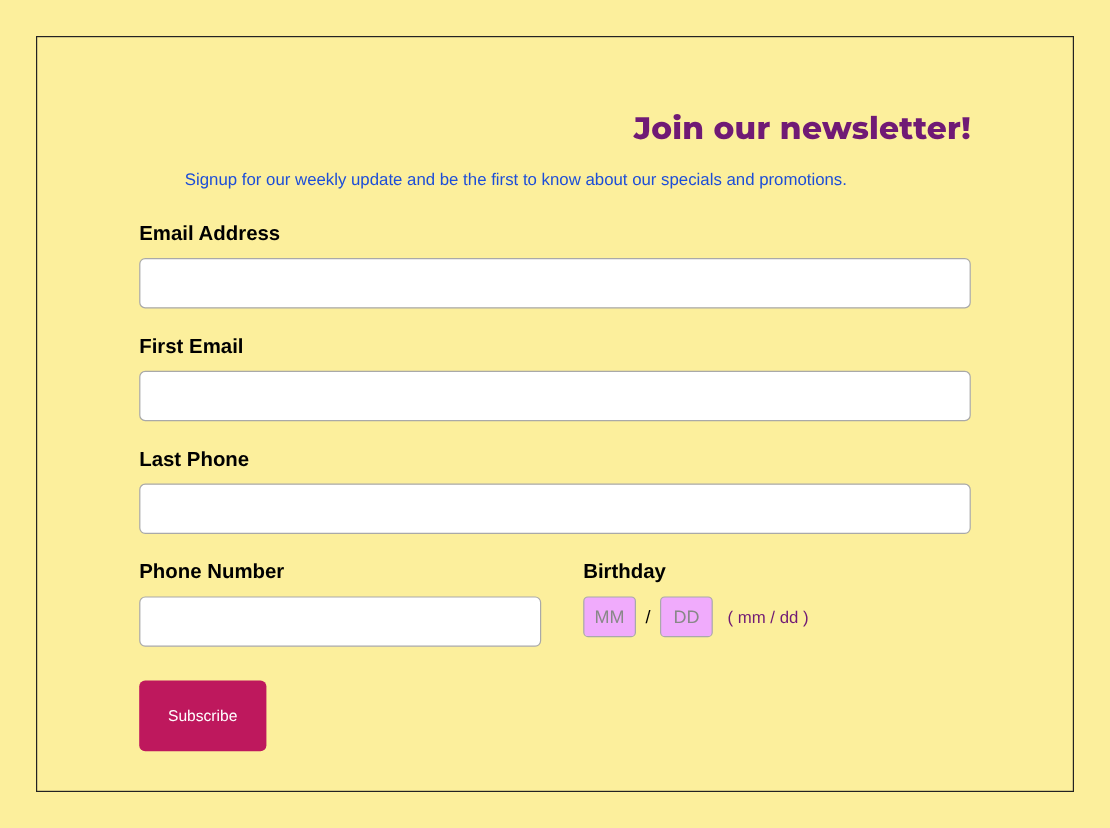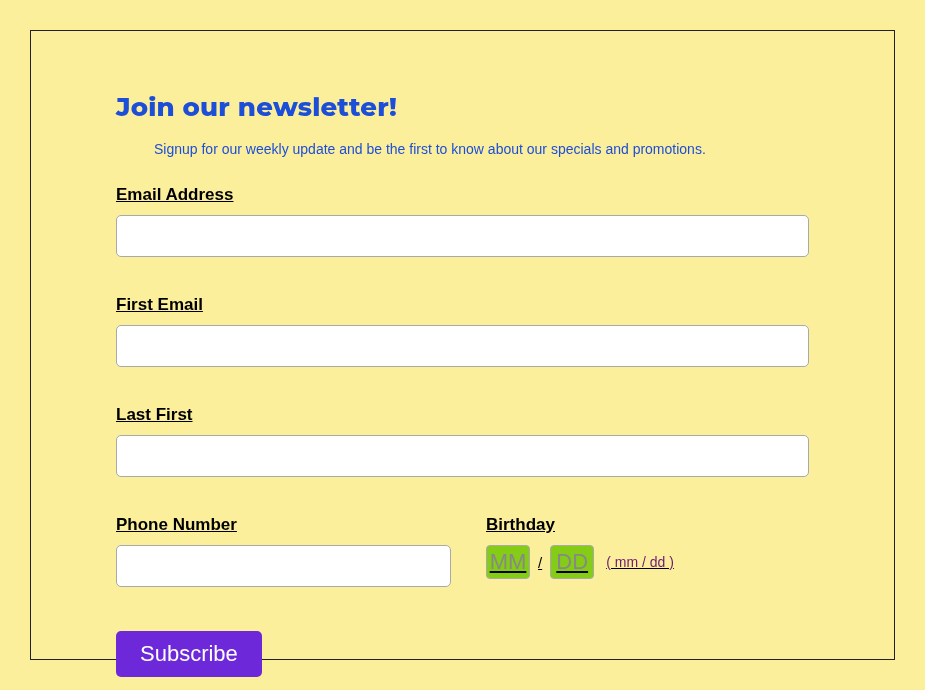--- a/index.html
+++ b/index.html
@@ -18,33 +18,33 @@
       border: 1px solid #222;
       background: #fcef9c;
       width: 100%;
       height: 100%;
       padding: 60px 85px 40px 85px;
     }
     .title {
       font-family: Montserrat, Arial, sans-serif;
       font-size: 26px;
       font-weight: 800;
-      color: #1d4ed8;
+      color: #701a75;
       letter-spacing: 0.2px;
       margin-bottom: 18px;
+      text-align: right;
     }
     .subtitle {
       font-size: 14px;
       color: #1d4ed8;
       margin-bottom: 28px;
       margin-left: 38px;
     }
     .field {
-      margin-bottom: 38px;
-      text-decoration: underline;
+      margin-bottom: 22px;
     }
     .label {
       font-size: 17px;
       font-weight: 700;
       color: #000;
       display: block;
       margin-bottom: 10px;
     }
     .text-input {
       width: 100%;
@@ -67,45 +67,45 @@
     }
     .birthday-inputs {
       display: flex;
       align-items: center;
       gap: 8px;
     }
     .birthday-inputs input {
       width: 44px;
       height: 34px;
       text-align: center;
-      background: #84cc16;
+      background: #f0abfc;
       border: 1px solid #a9a9a9;
       border-radius: 4px;
-      font-size: 22px;
+      font-size: 15px;
       color: #555;
     }
     .birthday-inputs input::placeholder {
       color: #888;
     }
     .birthday-sep {
       color: #000;
       font-size: 15px;
     }
     .birthday-hint {
       font-size: 14px;
       color: #701a75;
       margin-left: 4px;
     }
     .subscribe-btn {
-      background: #6d28d9;
+      background: #be185d;
       color: #fff;
-      font-size: 22px;
+      font-size: 13px;
       border: none;
       border-radius: 5px;
-      padding: 10px 24px;
+      padding: 22px 24px;
       margin-top: 6px;
       cursor: pointer;
     }
   </style>
 </head>
 <body>
 
 <div class="panel">
 
   <h1 class="title">Join our newsletter!</h1>
@@ -115,21 +115,21 @@
     <label class="label">Email Address</label>
     <input class="text-input" type="text" value="" style="">
   </div>
 
   <div class="field">
     <label class="label">First Email</label>
     <input class="text-input" type="text" value="" style="">
   </div>
 
   <div class="field">
-    <label class="label">Last First</label>
+    <label class="label">Last Phone</label>
     <input class="text-input" type="text" value="" style="">
   </div>
 
   <div class="row">
     <div class="col field">
       <label class="label">Phone Number</label>
       <input class="text-input small-phone" type="text" value="" style="">
     </div>
     <div class="col field">
       <label class="label">Birthday</label>

